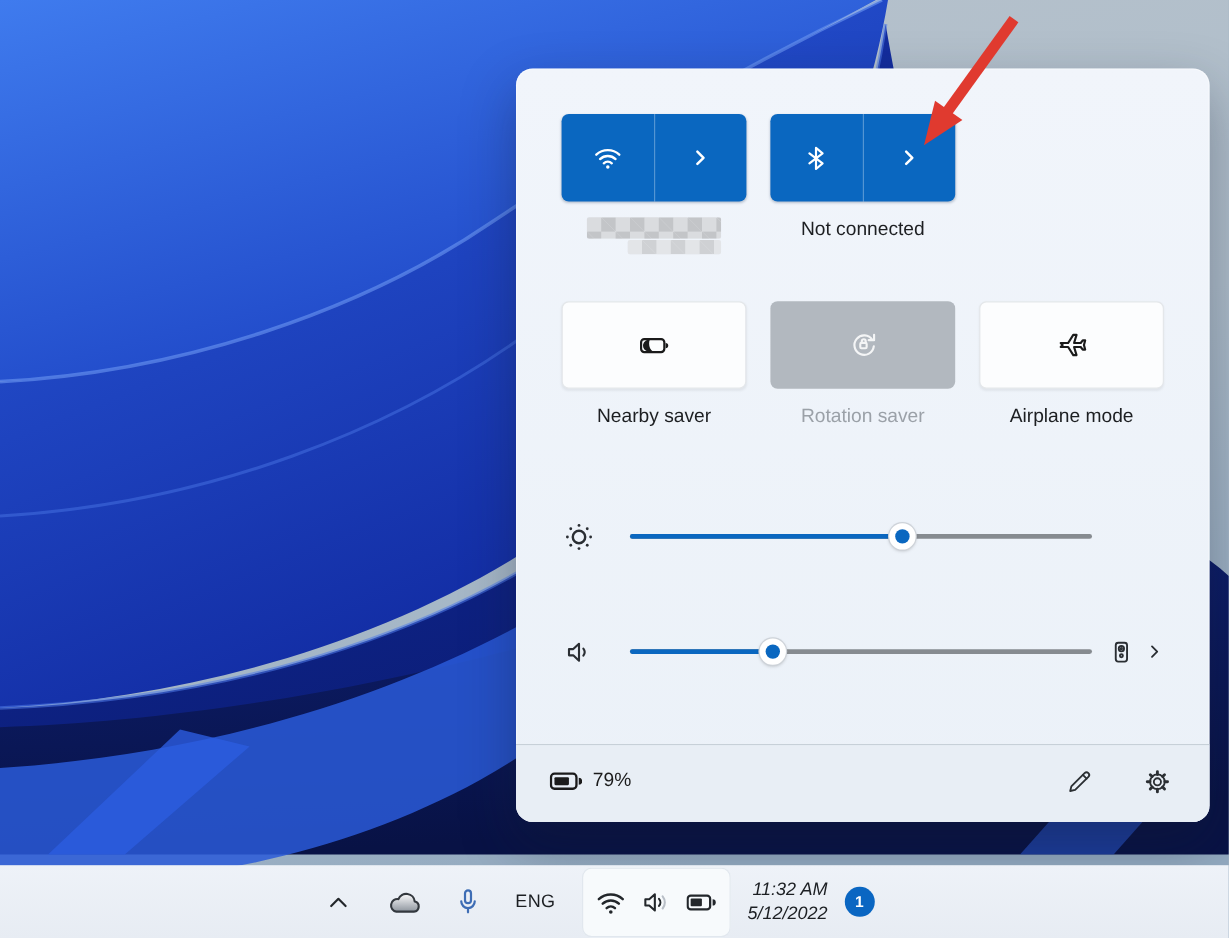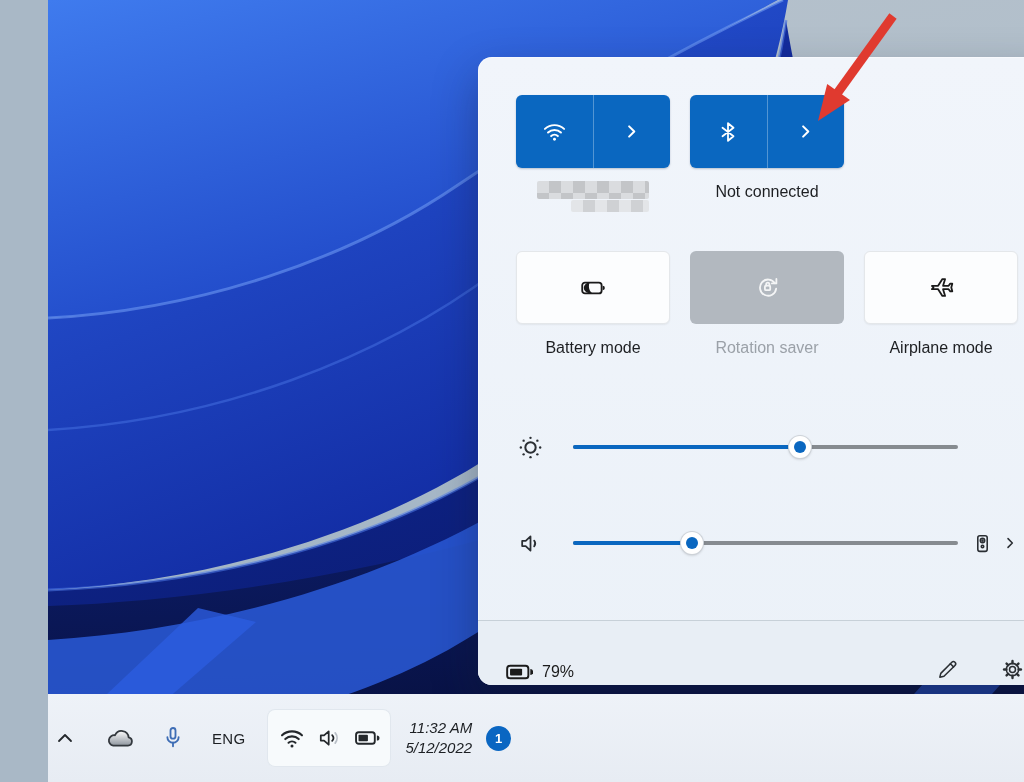--- a/index.html
+++ b/index.html
@@ -1,27 +1,27 @@
 <!DOCTYPE html>
 <html><head>
 <meta charset="utf-8">
 <style>
   * { margin:0; padding:0; box-sizing:border-box; }
   html,body { width:1024px; height:782px; overflow:hidden; }
   body { font-family:"Liberation Sans", sans-serif; position:relative; background:#a9b8c6; }
-  .screen { position:absolute; inset:0;margin-left:48px; }
+  .screen { position:absolute; inset:0; }
 
   
   .wallpaper { position:absolute; inset:0; }
   .wallpaper svg { position:absolute; inset:0; }
 
   
-  .taskbar { position:absolute; left:0; right:0; bottom:0; height:88px;
+  .taskbar { position:absolute; left:0; right:0; bottom:0; height:61px;
     background:linear-gradient(180deg,#eef2f8,#e7ecf3);
-    display:flex; align-items:center; justify-content:flex-start; padding-right:30px; z-index:30; }
+    display:flex; align-items:center; justify-content:center; padding-right:30px; z-index:30; }
   .tb-item { display:flex; align-items:center; justify-content:center; color:#23272b; }
   .tb-chevron { width:34px; }
   .tb-cloud { width:40px; margin-left:18px; }
   .tb-mic { width:34px; margin-left:16px; color:#3e6db5; }
   .tb-lang { margin-left:22px; font-size:15px; color:#1c1f23; letter-spacing:.3px; }
   .tray-group { margin-left:22px; width:124px; height:58px; border-radius:8px;
     background:#f7fafc; box-shadow:0 0 0 1px rgba(210,218,228,.6) inset;
     display:flex; align-items:center; justify-content:center; gap:12px; }
   .tb-clock { margin-left:14px; text-align:right; font-size:15px; color:#1c1f23; line-height:20px;font-style:italic; }
   .tb-badge { margin-left:14px; width:25px; height:25px; border-radius:50%; background:#0a66c2;
@@ -63,21 +63,21 @@
   .track .fill { position:absolute; left:0; top:0; height:4px; border-radius:2px; background:#0a67c0; }
   .track .thumb { position:absolute; top:50%; transform:translate(-50%,-50%); width:22px; height:22px;
     border-radius:50%; background:#fff; box-shadow:0 0 0 1px #ced3d9, 0 1px 3px rgba(0,0,0,.25); }
   .track .thumb::after { content:""; position:absolute; left:50%; top:50%; transform:translate(-50%,-50%);
     width:12px; height:12px; border-radius:50%; background:#0a67c0; }
   .audio-out { margin-left:auto; display:flex; align-items:center; gap:8px; color:#2a2e33; }
 
   
   .footer { position:absolute; left:0; right:0; bottom:0; height:65px; border-radius:0 0 14px 14px;
     background:#e8eef5; border-top:1px solid rgba(160,170,182,.45);
-    display:flex; align-items:flex-end; padding:0 32px 4px 28px; }
+    display:flex; align-items:center; padding:0 32px 4px 28px; }
   .battery-chip { display:flex; align-items:center; gap:9px; color:#1b1b1b; font-size:16px; }
   .footer-actions { margin-left:auto; display:flex; align-items:center; gap:42px; color:#2b2f33; }
 
   
   .arrow-svg { position:absolute; left:730px; top:0; width:132px; height:140px; z-index:20; pointer-events:none; }
 
   .icon { display:inline-flex; }
 </style>
 </head>
 <body>
@@ -178,21 +178,21 @@
       <div class="tile-col">
         <div class="tile white">
           <span class="icon">
             <svg width="28" height="24" viewBox="0 0 26 22" fill="none" stroke="currentColor" stroke-width="1.7" stroke-linejoin="round">
               <rect x="3" y="6" width="18" height="10" rx="2.5"></rect>
               <path d="M22 9v4a2 2 0 0 0 0-4Z" fill="currentColor" stroke="none"></path>
               <path d="M8.6 15.6c-2.5-.5-4.1-2.3-4.1-4.5 0-2.7 2.2-4.8 5.4-5.1-.5 1-.7 2.1-.7 3.3 0 2.6 1.1 4.9 2.9 6.3Z" fill="currentColor" stroke="none"></path>
             </svg>
             </span>
         </div>
-        <div class="tile-label">Battery mode</div>
+        <div class="tile-label">Nearby saver</div>
       </div>
 
       <div class="tile-col">
         <div class="tile disabled">
           <span class="icon">
             <svg width="27" height="27" viewBox="0 0 24 24" fill="none" stroke="currentColor" stroke-width="1.6" stroke-linecap="round" stroke-linejoin="round">
               <path d="M18.6 8.2A7.2 7.2 0 1 0 19.7 13"></path>
               <path d="M19.9 4.4v4h-4"></path>
               <rect x="9.7" y="10.4" width="4.7" height="4" rx="0.9"></rect>
               <path d="M10.8 10.4V9.2a1.45 1.45 0 0 1 2.9 0v1.2"></path>

